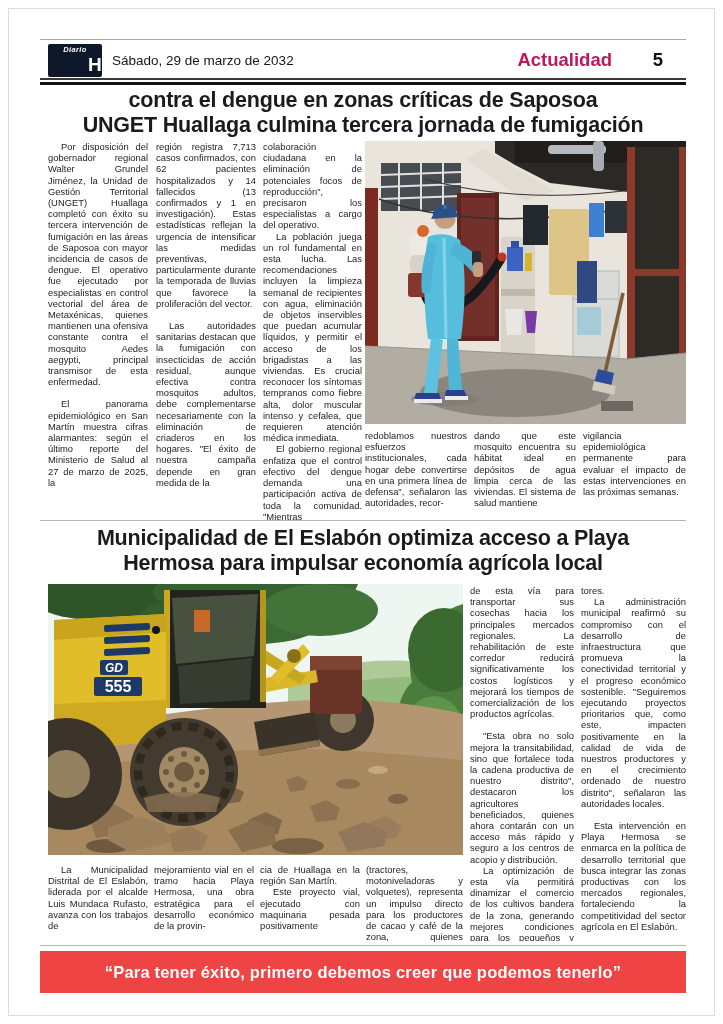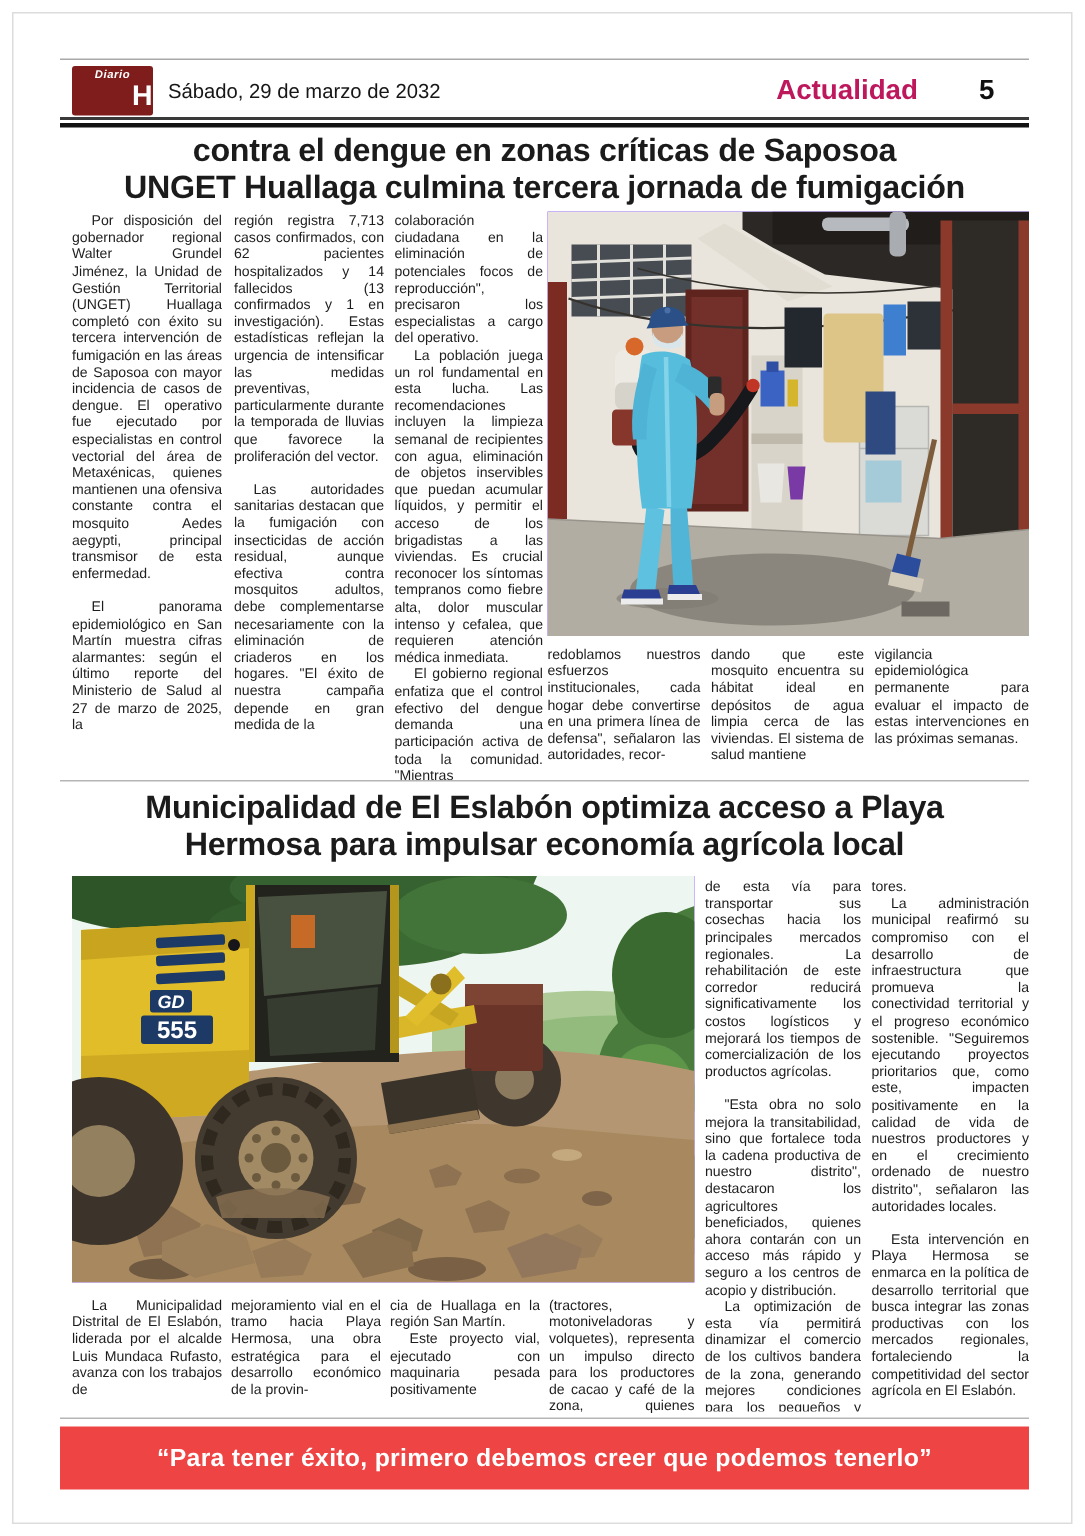--- a/index.html
+++ b/index.html
@@ -7,21 +7,21 @@
   body {
     position:relative; background:#ffffff; overflow:hidden;
     font-family:"Liberation Sans", sans-serif; color:#1d1d1d;
   }
   .page-frame { position:absolute; left:8px; top:8px; width:707px; height:1008px;
     border:1px solid #dcdcdc; pointer-events:none; }
 
   
   .header-topline { position:absolute; left:40px; top:39px; width:646px; height:1px; background:#a8a8a8; }
   .logo { position:absolute; left:48px; top:44px; width:54px; height:33px;
-    background:#7f1d1d; color:#fff; text-align:center; border-radius:2px; }
+    background:#0f172a; color:#fff; text-align:center; border-radius:2px; }
   .logo-diario { font-size:7.5px; font-weight:bold; font-style:italic; letter-spacing:.4px; padding-top:2px; line-height:8px; }
   .logo-hoy { font-size:19px; font-weight:bold; letter-spacing:1.5px; line-height:21px;padding-left:40px; }
   .date { position:absolute; left:112px; top:53px; font-size:13.5px; color:#161616; }
   .section { position:absolute; left:440px; top:49px; width:172px; text-align:right;
     font-size:18.5px; font-weight:bold; color:#be185d; }
   .pagenum { position:absolute; left:640px; top:49px; width:23px; text-align:right;
     font-size:18.5px; font-weight:bold; color:#101010; }
   .header-rule { position:absolute; left:40px; top:78px; width:646px; }
   .header-rule .thin  { height:2px; background:#3a3a3a; margin-bottom:2px; }
   .header-rule .thick { height:3px; background:#121212; }
@@ -47,21 +47,21 @@
   #a1c6 { left:583px; top:430px; width:103px; height:90px; }
 
   #a2r1 { left:470px; top:585px; width:104px; height:356px; }
   #a2r2 { left:581px; top:585px; width:105px; height:356px; }
   #a2b1 { left:48px;  top:864px; width:100px; height:78px; }
   #a2b2 { left:154px; top:864px; width:100px; height:78px; }
   #a2b3 { left:260px; top:864px; width:100px; height:78px; }
   #a2b4 { left:366px; top:864px; width:97px;  height:78px; }
 
   
-  .photo { position:absolute; overflow:hidden; background:#8b5cf6; }
+  .photo { position:absolute; overflow:hidden; background:#22c55e; }
   #photo1 { left:365px; top:141px; width:321px; height:283px; }
   #photo2 { left:48px;  top:584px; width:415px; height:271px; }
   .photo svg { display:block; width:100%; height:100%; }
 
   
   .rule { position:absolute; left:40px; width:646px; height:1px; background:#b5b5b5; }
   #rule-articles { top:520px; }
   #rule-footer   { top:945px; }
   .footer-bar { position:absolute; left:40px; top:951px; width:646px; height:42px;
     background:#ef4444; color:#ffffff; text-align:center; font-weight:bold;

